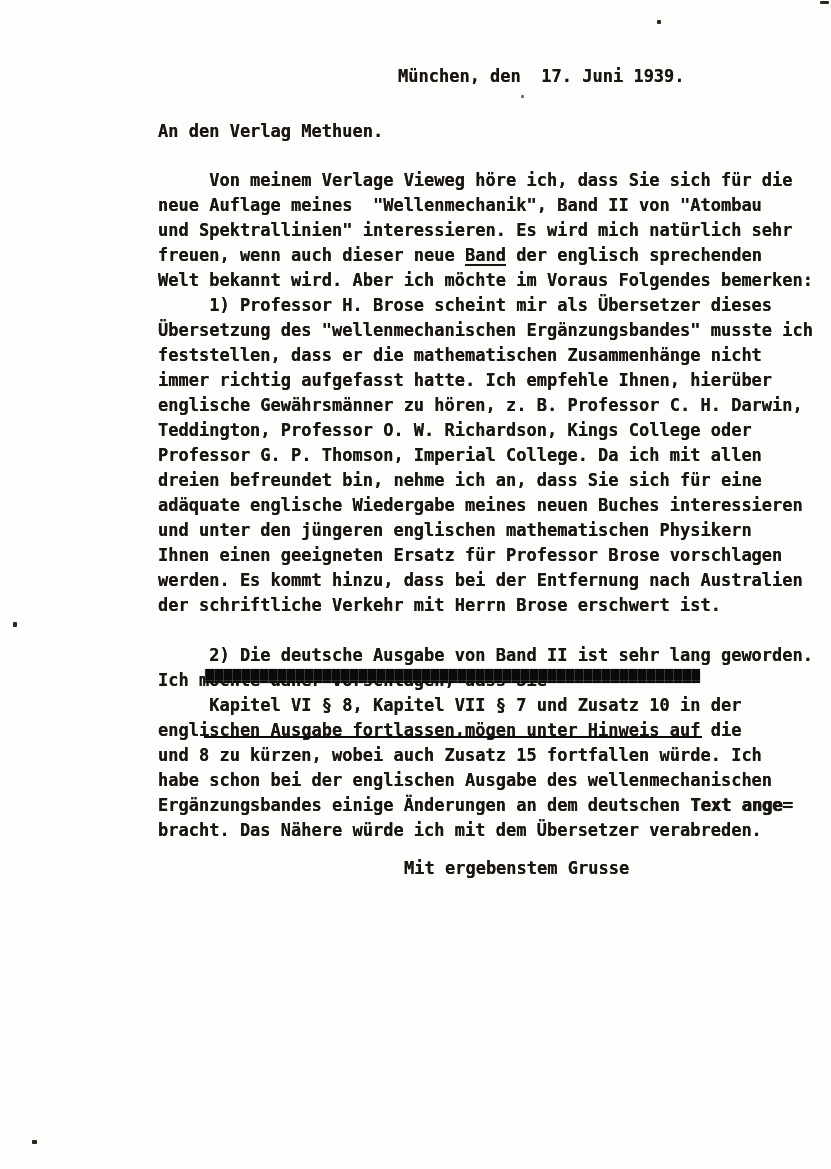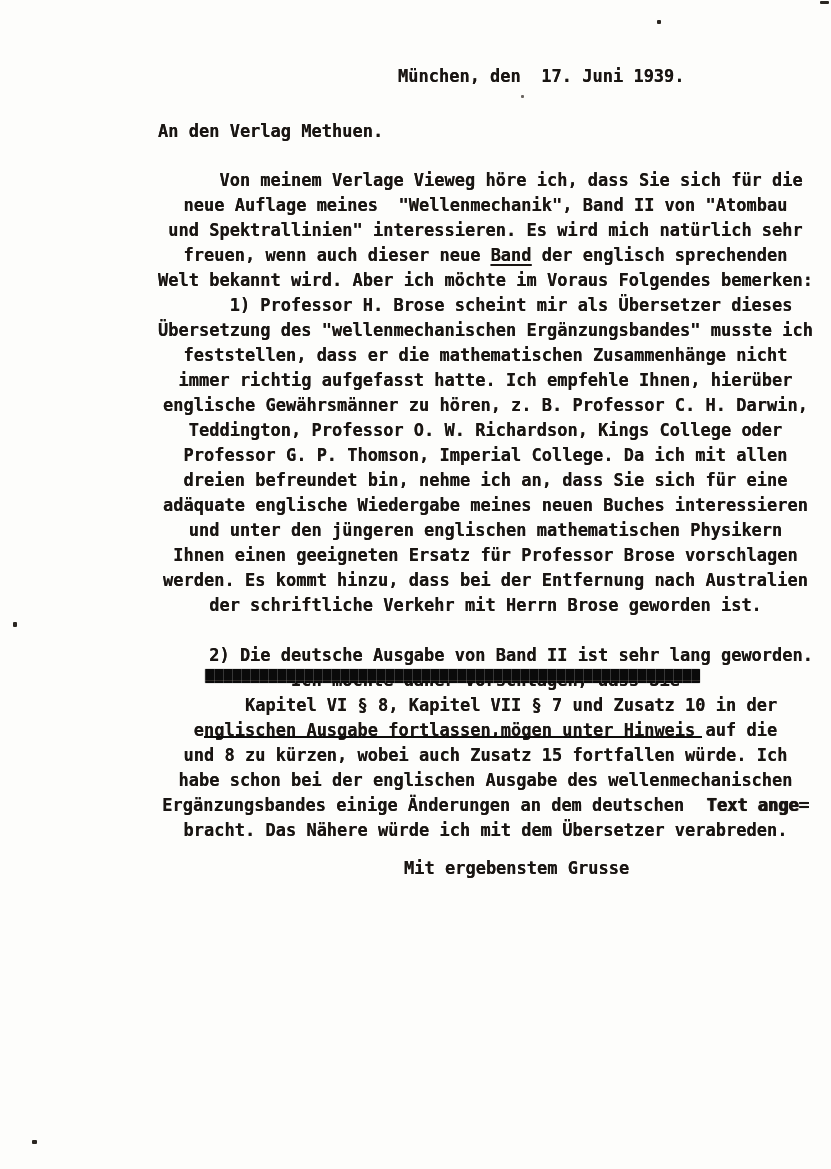--- a/index.html
+++ b/index.html
@@ -10,38 +10,37 @@
     width: 831px;
     height: 1169px;
     background: var(--paper, #fdfdfb);
     overflow: hidden;
     font-family: "DejaVu Sans Mono", "Liberation Mono", monospace;
     font-weight: 700;
     color: var(--ink, #191512);
     text-shadow: 0 0 0.6px rgba(25, 21, 18, 0.85);
   }
 
-  .typed { font-size: 17px; line-height: 25px; text-align: center; }
+  .typed { font-size: 17px; line-height: 25px; }
 
   #dateline   { position: absolute; left: 398px; top: 64px;  }
   #salutation { position: absolute; left: 158px; top: 119px; }
   #body-block { position: absolute; left: 158px; top: 168px; }
   #closing    { position: absolute; left: 404px; top: 856px; }
 
   .line { white-space: pre; height: 25px; }
 
   .underlined {
     text-decoration: underline;
     text-decoration-thickness: 2px;
     text-underline-offset: 3px;
   }
 
   .heavy {
     text-shadow: 0.9px 0 0 currentColor, 0 0 0.7px rgba(25, 21, 18, 0.9);
-    margin-left: 12px;
   }
 
   .strike-bar {
     position: relative;
     top: 1px;
     margin-left: 47px;
     width: 495px;
     height: 14px;
     border-radius: 1px;
     box-shadow: 0 0 1px #000;
@@ -89,21 +88,21 @@
     <div class="line">feststellen, dass er die mathematischen Zusammenhänge nicht</div>
     <div class="line">immer richtig aufgefasst hatte. Ich empfehle Ihnen, hierüber</div>
     <div class="line">englische Gewährsmänner zu hören, z. B. Professor C. H. Darwin,</div>
     <div class="line">Teddington, Professor O. W. Richardson, Kings College oder</div>
     <div class="line">Professor G. P. Thomson, Imperial College. Da ich mit allen</div>
     <div class="line">dreien befreundet bin, nehme ich an, dass Sie sich für eine</div>
     <div class="line">adäquate englische Wiedergabe meines neuen Buches interessieren</div>
     <div class="line">und unter den jüngeren englischen mathematischen Physikern</div>
     <div class="line">Ihnen einen geeigneten Ersatz für Professor Brose vorschlagen</div>
     <div class="line">werden. Es kommt hinzu, dass bei der Entfernung nach Australien</div>
-    <div class="line">der schriftliche Verkehr mit Herrn Brose geworden ist.</div>
+    <div class="line">der schriftliche Verkehr mit Herrn Brose erschwert ist.</div>
     <div class="line">
       <div class="strike-bar"></div>
       <div class="strike-underline"></div>
     </div>
     <div class="line">     2) Die deutsche Ausgabe von Band II ist sehr lang geworden.</div>
     <div class="line">Ich möchte daher vorschlagen, dass Sie</div>
     <div class="line">     Kapitel VI § 8, Kapitel VII § 7 und Zusatz 10 in der</div>
     <div class="line">englischen Ausgabe fortlassen,mögen unter Hinweis auf die</div>
     <div class="line">und 8 zu kürzen, wobei auch Zusatz 15 fortfallen würde. Ich</div>
     <div class="line">habe schon bei der englischen Ausgabe des wellenmechanischen</div>

